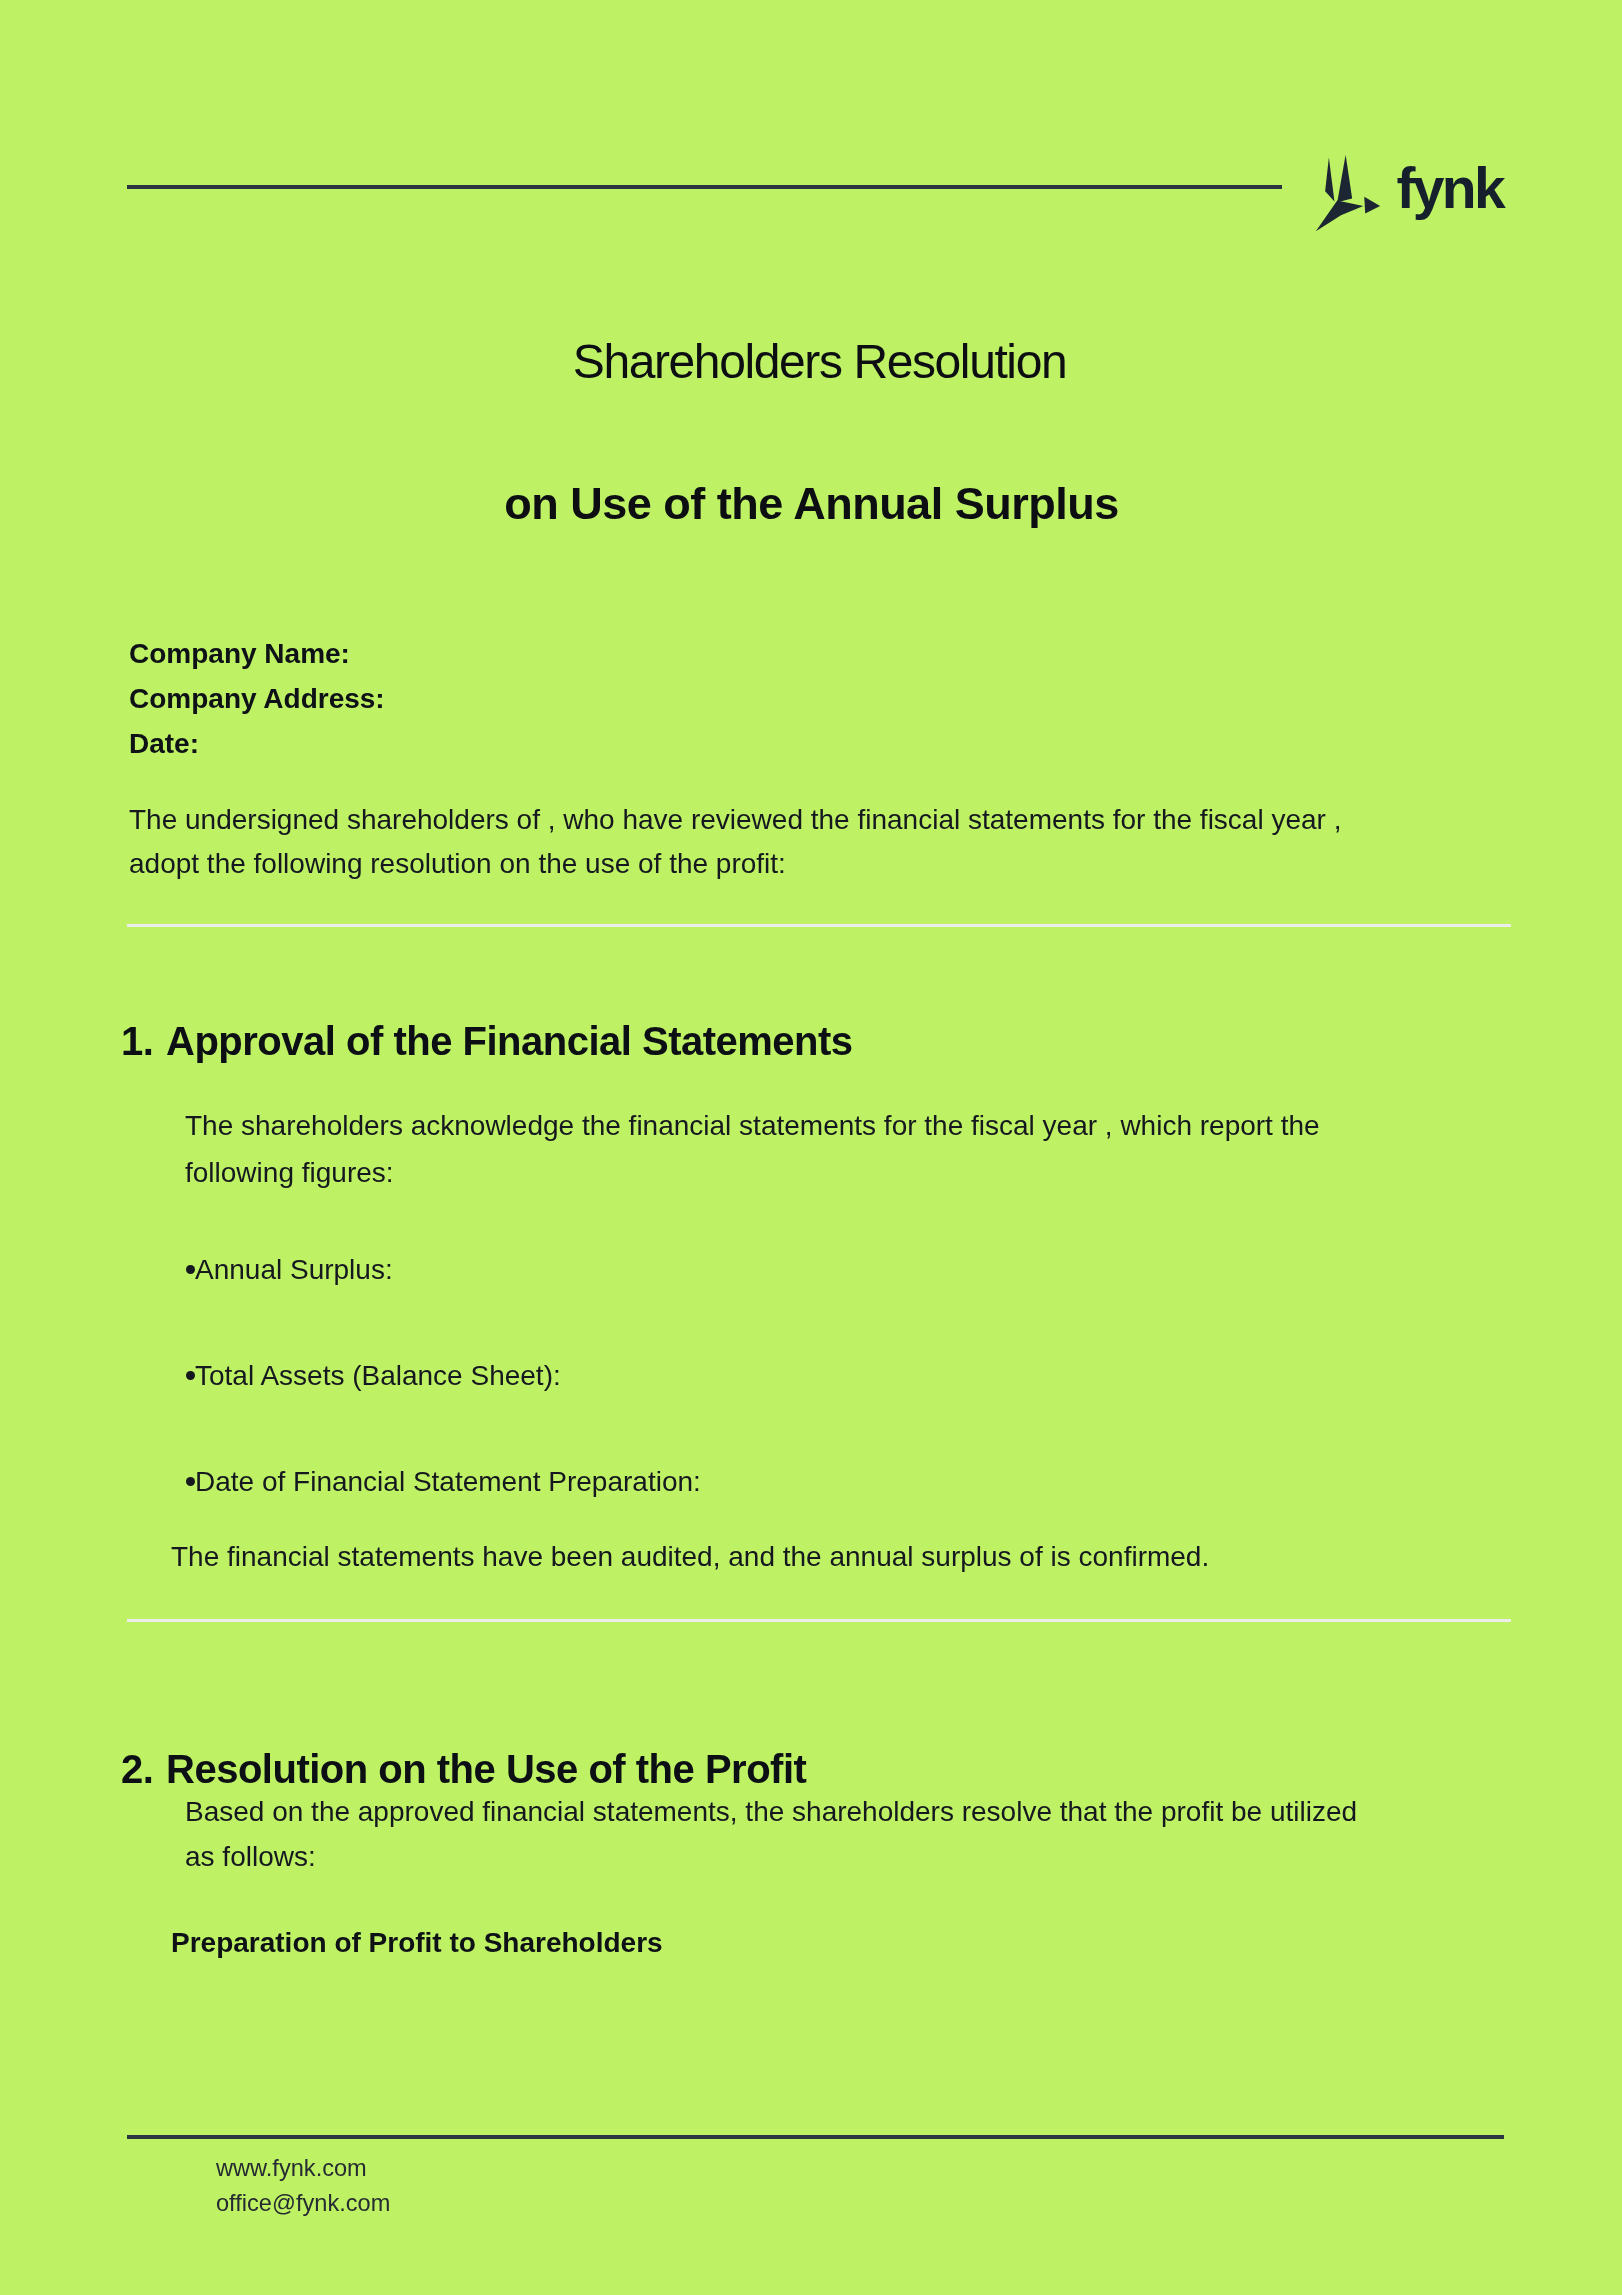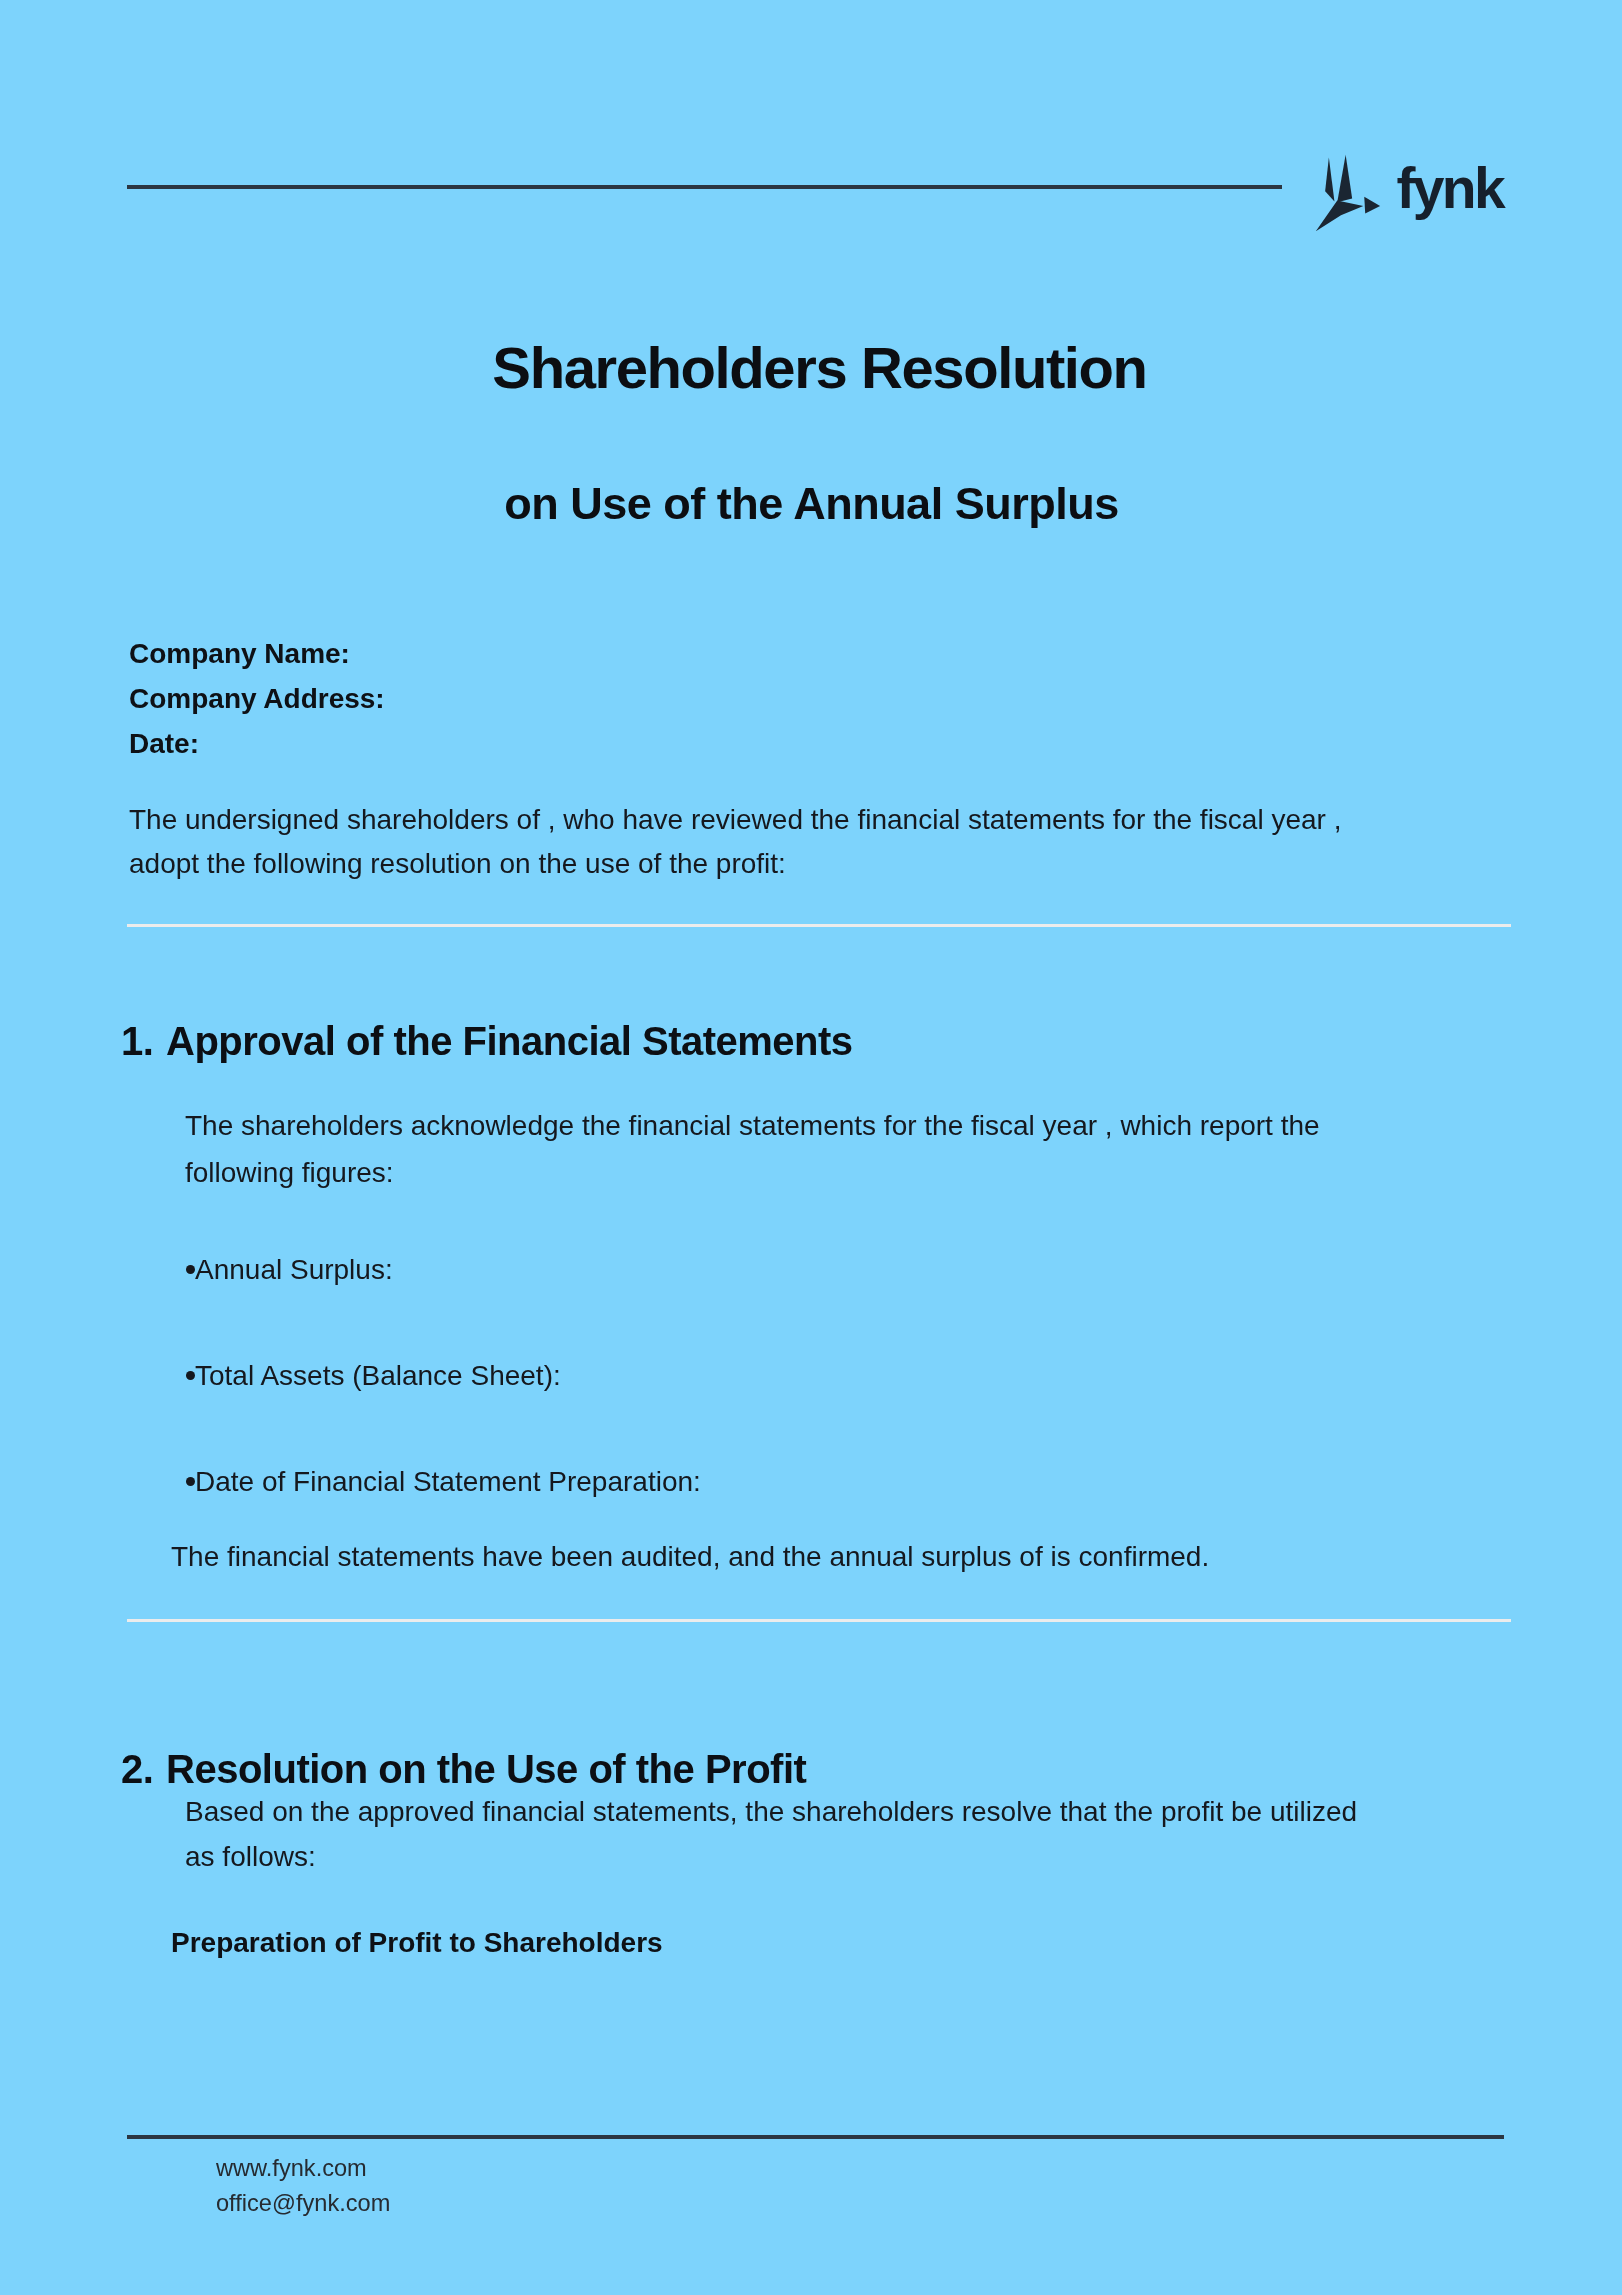--- a/index.html
+++ b/index.html
@@ -2,21 +2,21 @@
 <html style="font-size:14.5px"><head>
 <meta charset="utf-8">
 <style>
   * { margin: 0; padding: 0; box-sizing: border-box; }
   html, body { background: #ffffff; }
   body { font-family: "Liberation Sans", sans-serif; color: #15181e; }
   .page {
     position: relative;
     width: 1623px;
     height: 2296px;
-    background: #7dd3fc;
+    background: #bef264;
     overflow: hidden;
   }
 
   
   .rule-top {
     position: absolute; left: 127px; top: 185px;
     width: 1155px; height: 3.6px; background: #2c3642;
   }
   .logo {
     position: absolute; left: 1313px; top: 147px;
@@ -25,21 +25,21 @@
   .logo svg { display: block; }
   .logo-text {
     font-size: 57px; font-weight: bold; letter-spacing: -2.7px;
     color: #16202c; line-height: 1;
     padding-bottom: 7.3px;
   }
 
   
   .doc-title {
     position: absolute; left: 0; top: 336px; width: 100%;
-    text-align: center; font-size: 58px; font-weight: bold;
+    text-align: center; font-size: 48px; font-weight: normal;
     letter-spacing: -1.4px; color: #0c0e12; line-height: 1.1; padding-left: 16px;
   }
   .doc-subtitle {
     position: absolute; left: 0; top: 479px; width: 100%;
     text-align: center; font-size: 45px; font-weight: bold;
     letter-spacing: -0.5px; color: #0c0e12; line-height: 1.1;
   }
 
   
   .meta {

